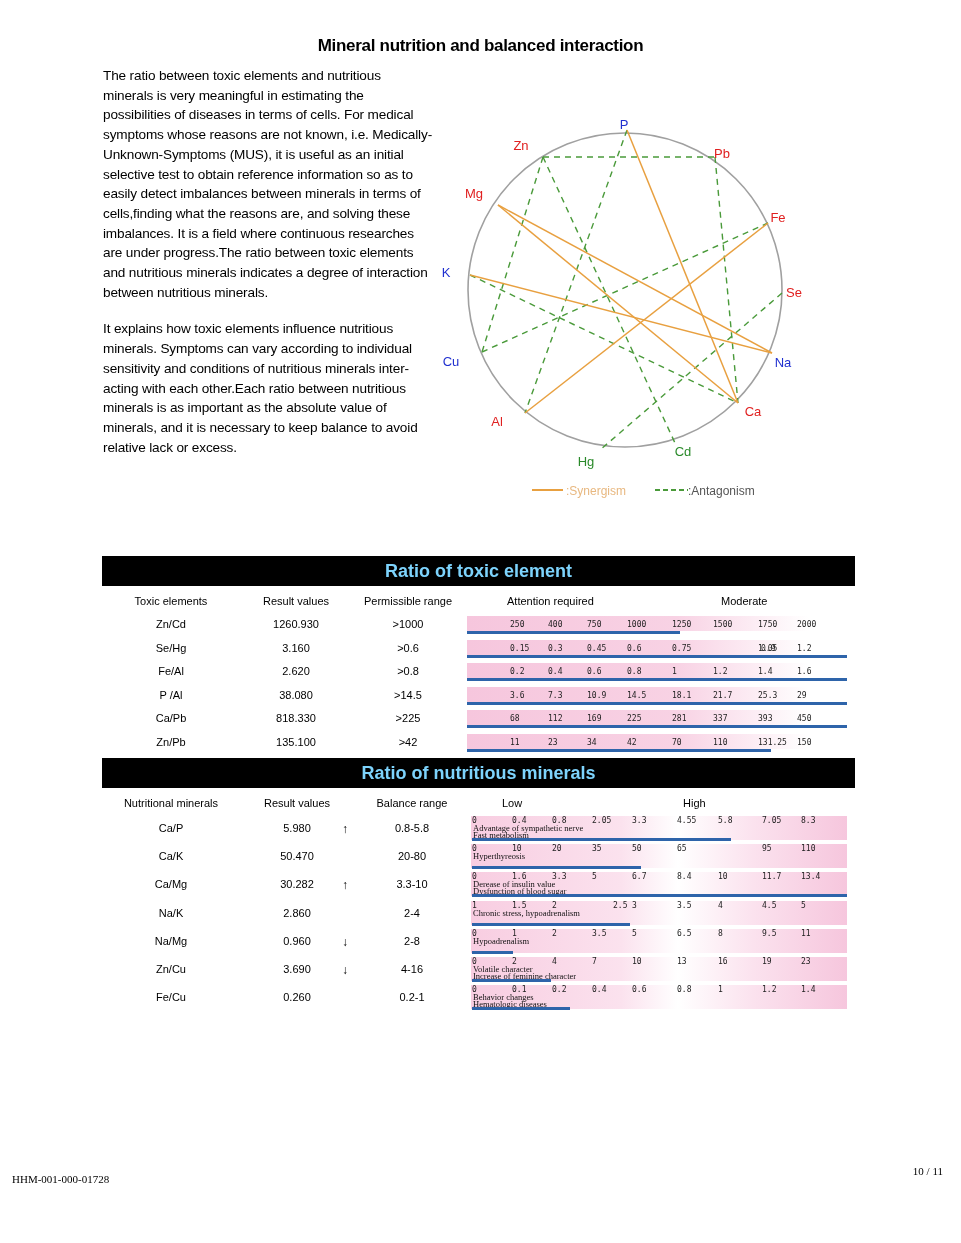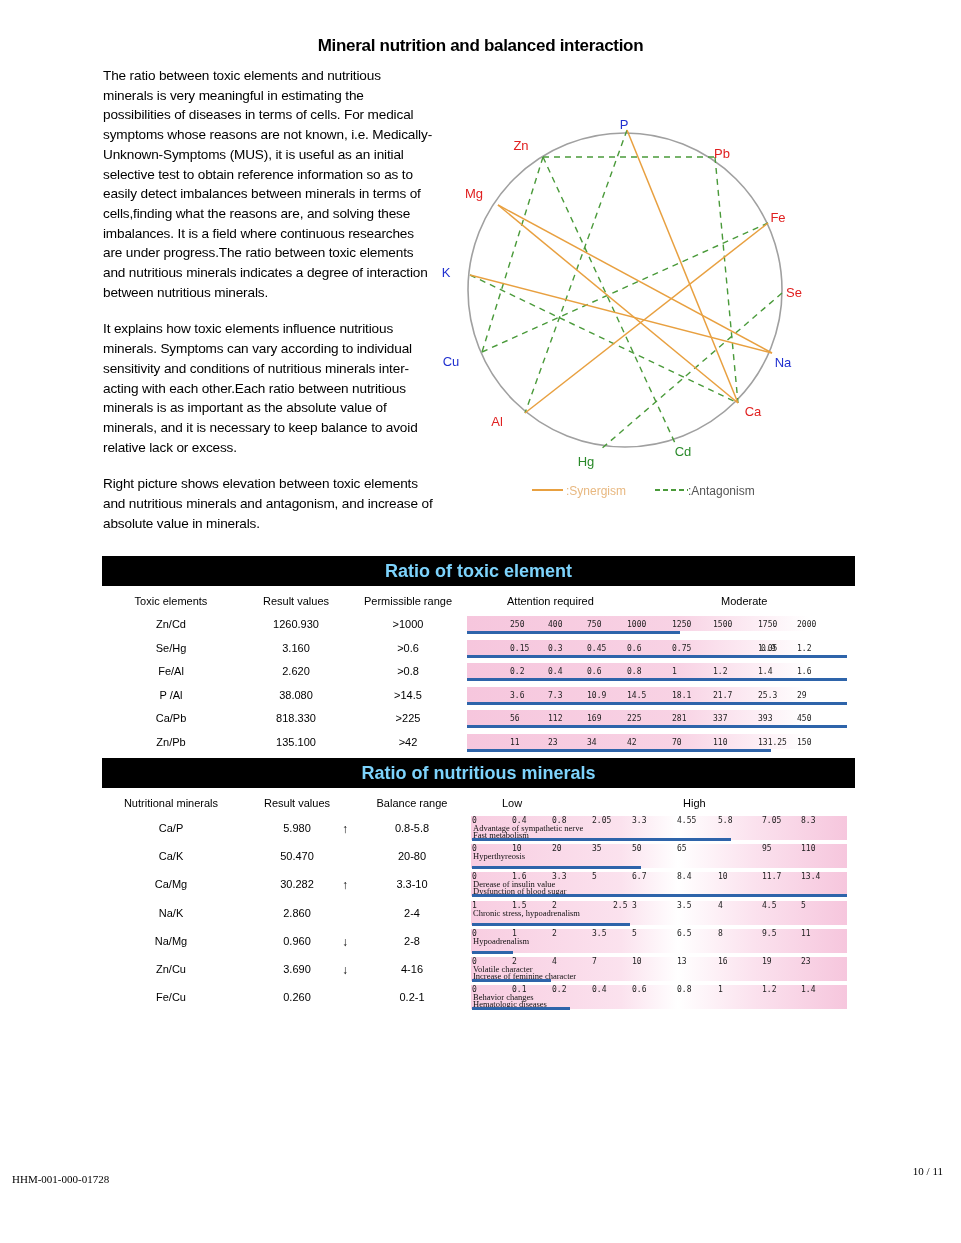--- a/index.html
+++ b/index.html
@@ -21,21 +21,20 @@
   .arrow { position:absolute; font-size:12px; }
 </style>
 </head>
 <body>
 
 <div class="title">Mineral nutrition and balanced interaction</div>
 
 <div class="intro">
   <p>The ratio between toxic elements and nutritious minerals is very meaningful in estimating the possibilities of diseases in terms of cells. For medical symptoms whose reasons are not known, i.e. Medically-Unknown-Symptoms (MUS), it is useful as an initial selective test to obtain reference information so as to easily detect imbalances between minerals in terms of cells,finding what the reasons are, and solving these imbalances. It is a field where continuous researches are under progress.The ratio between toxic elements and nutritious minerals indicates a degree of interaction between nutritious minerals.</p>
   <p>It explains how toxic elements influence nutritious minerals. Symptoms can vary according to individual sensitivity and conditions of nutritious minerals inter-acting with each other.Each ratio between nutritious minerals is as important as the absolute value of minerals, and it is necessary to keep balance to avoid relative lack or excess.</p>
-  <p>Right picture shows elevation between toxic elements and nutritious minerals and antagonism, and increase of absolute value in minerals.</p>
 </div>
 
 <svg class="diagram" id="diagram" viewBox="430 108 390 400" width="390" height="400">
     <circle cx="625" cy="290" r="157" fill="none" stroke="#a0a0a0" stroke-width="1.6"></circle>
     <line x1="543" y1="157" x2="715" y2="157" stroke="#4a9a3a" stroke-width="1.4" stroke-dasharray="6 5"></line>
     <line x1="715" y1="157" x2="738" y2="403" stroke="#4a9a3a" stroke-width="1.4" stroke-dasharray="6 5"></line>
     <line x1="543" y1="157" x2="675" y2="443" stroke="#4a9a3a" stroke-width="1.4" stroke-dasharray="6 5"></line>
     <line x1="543" y1="157" x2="482" y2="352" stroke="#4a9a3a" stroke-width="1.4" stroke-dasharray="6 5"></line>
     <line x1="627" y1="130" x2="525" y2="413" stroke="#4a9a3a" stroke-width="1.4" stroke-dasharray="6 5"></line>
     <line x1="470" y1="275" x2="738" y2="403" stroke="#4a9a3a" stroke-width="1.4" stroke-dasharray="6 5"></line>
@@ -130,21 +129,21 @@
       <div class="scale" style="left:713px;top:690.5px;">21.7</div>
       <div class="scale" style="left:758px;top:690.5px;">25.3</div>
       <div class="scale" style="left:797px;top:690.5px;">29</div>
       <div class="mark" style="left:467px;top:701.5px;width:380px;"></div>
     </div>
     <div style="position:absolute;left:0;top:0;">
       <div class="row" style="left:111px;width:120px;top:712px;">Ca/Pb</div>
       <div class="row" style="left:236px;width:120px;top:712px;">818.330</div>
       <div class="row" style="left:348px;width:120px;top:712px;">&gt;225</div>
       <div class="bar" style="top:710px;height:15px;"></div>
-      <div class="scale" style="left:510px;top:714px;">56</div>
+      <div class="scale" style="left:510px;top:714px;">68</div>
       <div class="scale" style="left:548px;top:714px;">112</div>
       <div class="scale" style="left:587px;top:714px;">169</div>
       <div class="scale" style="left:627px;top:714px;">225</div>
       <div class="scale" style="left:672px;top:714px;">281</div>
       <div class="scale" style="left:713px;top:714px;">337</div>
       <div class="scale" style="left:758px;top:714px;">393</div>
       <div class="scale" style="left:797px;top:714px;">450</div>
       <div class="mark" style="left:467px;top:725px;width:380px;"></div>
     </div>
     <div style="position:absolute;left:0;top:0;">

